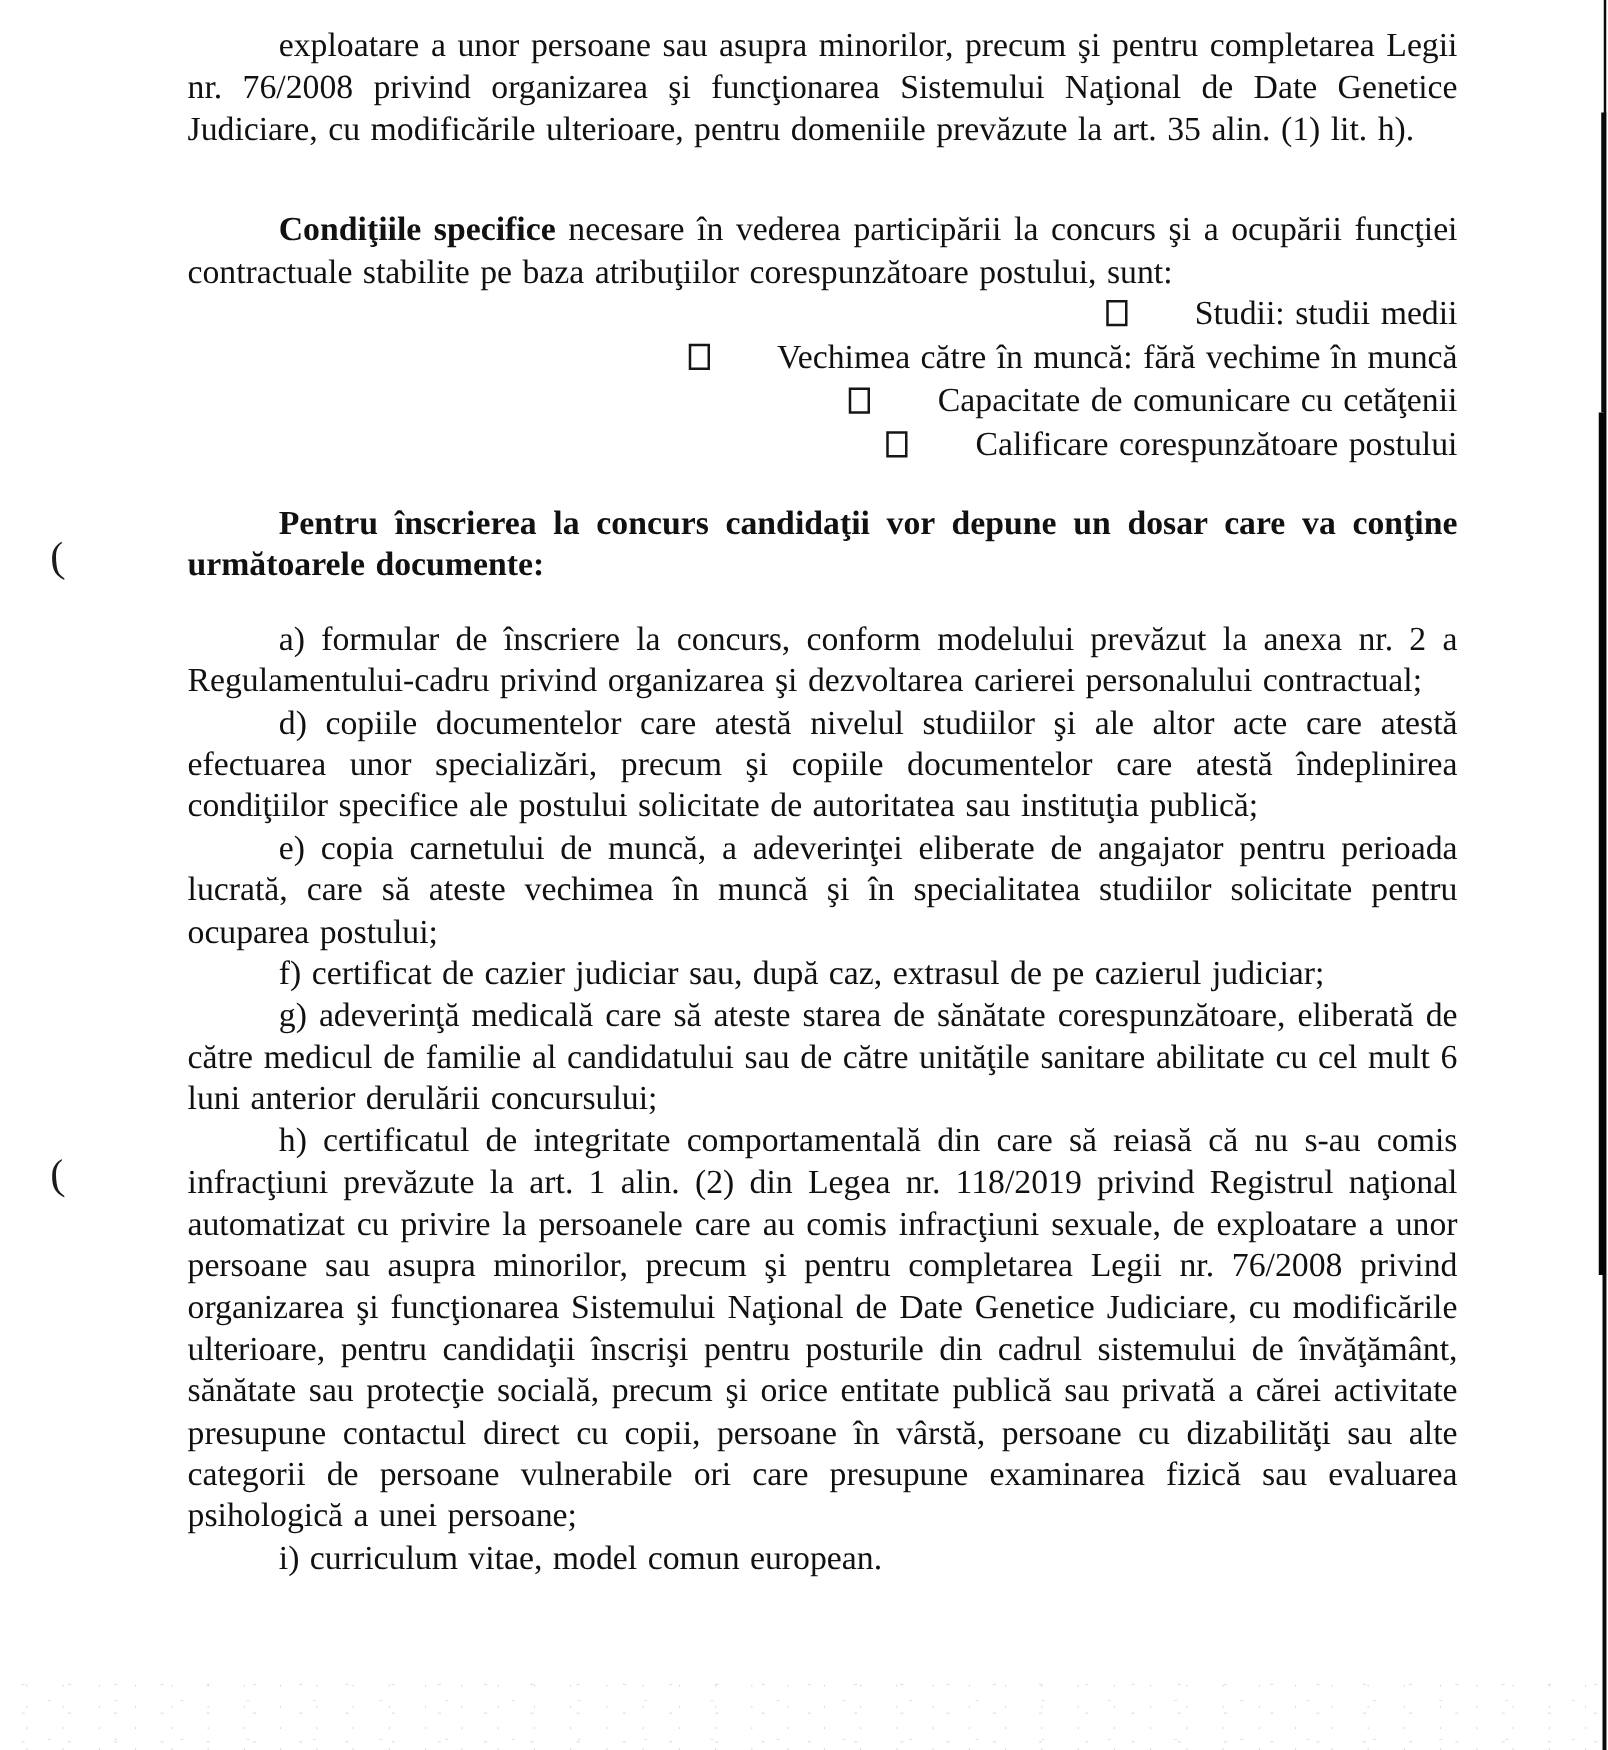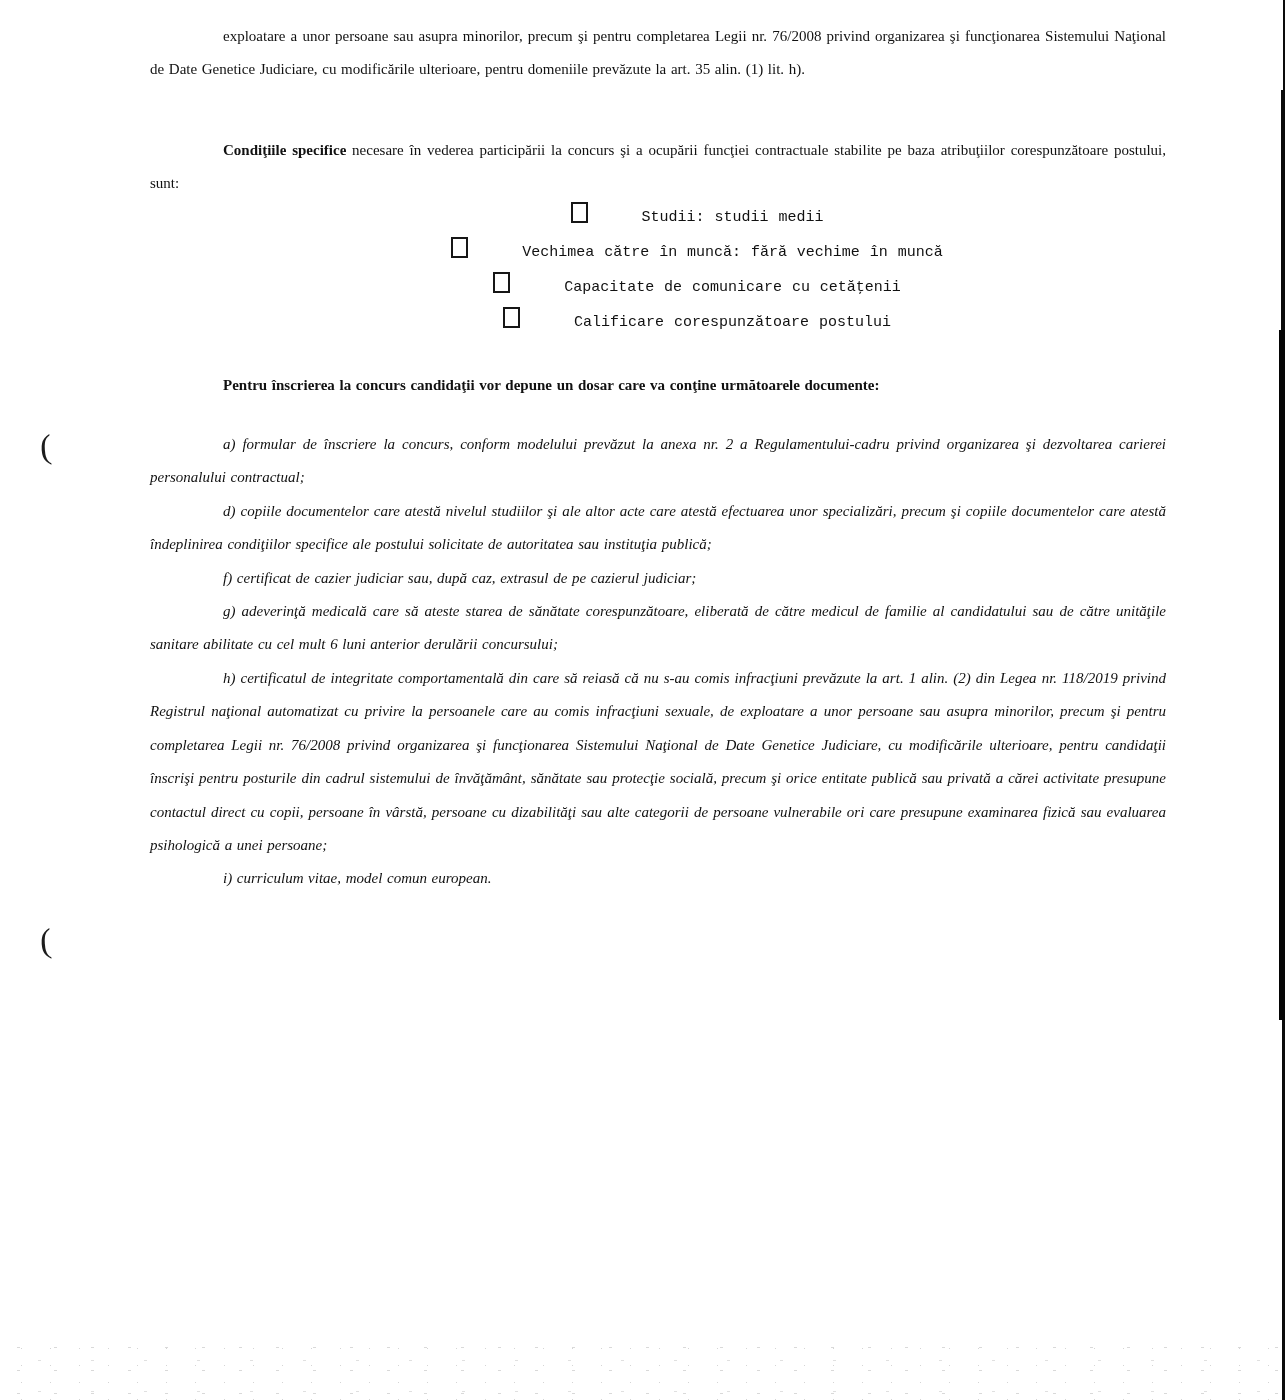--- a/index.html
+++ b/index.html
@@ -12,34 +12,34 @@
   .page {
     position: relative;
     width: 1286px; height: 1400px;
     background: #ffffff;
     overflow: hidden;
   }
   .textblock {
     position: absolute;
     left: 150px; top: 20px;
     width: 1016px;
-    font-size: 15px;
+    font-size: 27px;
     line-height: 33.4px;
     text-align: justify;
     word-spacing: 0.06em;
   }
   .para { margin: 0; text-indent: 73px; }
   .para.bold { font-weight: bold; }
   .p2 { margin-top: 47px; }
   .p3 { margin-top: 28px; }
-  .items { margin-top: 26px; font-style: italic; }
+  .items { margin-top: 26px; }
   .items .para { text-indent: 73px; }
 
   .bullets { margin-top: 0; }
-  .brow { height: 35px; padding-left: 78px; text-align: center; white-space: nowrap; font-family: Liberation Mono, monospace; }
+  .brow { height: 35px; padding-left: 78px; text-align: right; white-space: nowrap; }
   .cbx {
     display: inline-block;
     width: 13px; height: 17px;
     border: 2px solid #161616;
     vertical-align: -2px;
     background: #ffffff;
   }
   .btxt { margin-left: 54px; }
 
   .margin-mark {
@@ -115,20 +115,21 @@
       <div class="brow">
         <span class="cbx"></span><span class="btxt">Calificare corespunzătoare postului</span>
       </div>
     </div>
 
     <p class="para bold p3">Pentru înscrierea la concurs candidaţii vor depune un dosar care va conţine următoarele documente:</p>
 
     <div class="items">
       <p class="para">a) formular de înscriere la concurs, conform modelului prevăzut la anexa nr. 2 a Regulamentului-cadru privind organizarea şi dezvoltarea carierei personalului contractual;</p>
       <p class="para">d) copiile documentelor care atestă nivelul studiilor şi ale altor acte care atestă efectuarea unor specializări, precum şi copiile documentelor care atestă îndeplinirea condiţiilor specifice ale postului solicitate de autoritatea sau instituţia publică;</p>
+      <p class="para">e) copia carnetului de muncă, a adeverinţei eliberate de angajator pentru perioada lucrată, care să ateste vechimea în muncă şi în specialitatea studiilor solicitate pentru ocuparea postului;</p>
       <p class="para">f) certificat de cazier judiciar sau, după caz, extrasul de pe cazierul judiciar;</p>
       <p class="para">g) adeverinţă medicală care să ateste starea de sănătate corespunzătoare, eliberată de către medicul de familie al candidatului sau de către unităţile sanitare abilitate cu cel mult 6 luni anterior derulării concursului;</p>
       <p class="para">h) certificatul de integritate comportamentală din care să reiasă că nu s-au comis infracţiuni prevăzute la art. 1 alin. (2) din Legea nr. 118/2019 privind Registrul naţional automatizat cu privire la persoanele care au comis infracţiuni sexuale, de exploatare a unor persoane sau asupra minorilor, precum şi pentru completarea Legii nr. 76/2008 privind organizarea şi funcţionarea Sistemului Naţional de Date Genetice Judiciare, cu modificările ulterioare, pentru candidaţii înscrişi pentru posturile din cadrul sistemului de învăţământ, sănătate sau protecţie socială, precum şi orice entitate publică sau privată a cărei activitate presupune contactul direct cu copii, persoane în vârstă, persoane cu dizabilităţi sau alte categorii de persoane vulnerabile ori care presupune examinarea fizică sau evaluarea psihologică a unei persoane;</p>
       <p class="para">i) curriculum vitae, model comun european.</p>
     </div>
 
   </div>
 
   <div class="edge-thin"></div>
   <div class="edge-mid"></div>

